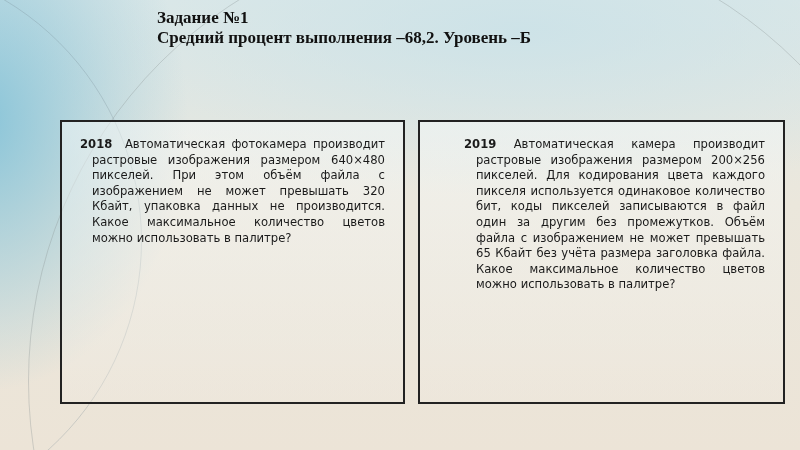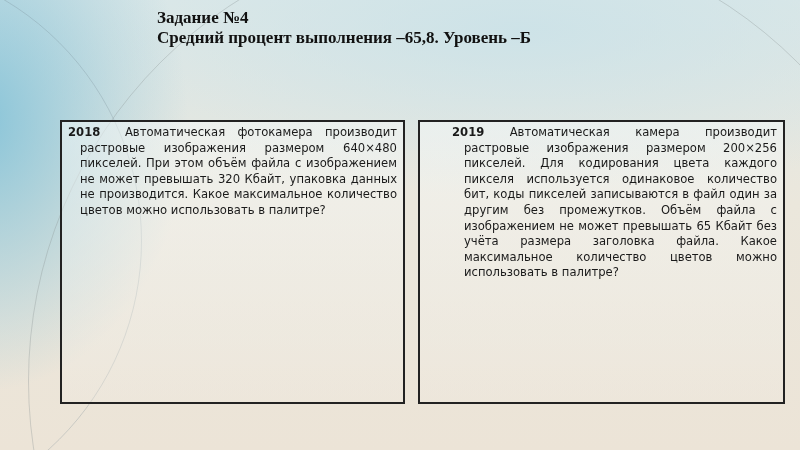--- a/index.html
+++ b/index.html
@@ -28,33 +28,33 @@
   .box {
     position:absolute; top:120px; height:284px;
     border:2px solid #222; box-sizing:border-box;
     background:linear-gradient(180deg, rgba(245,248,247,0.55), rgba(240,235,226,0.3));
     padding:3px 6px 0 6px;
     font-family:"DejaVu Sans", sans-serif; font-size:11.6px; line-height:15.6px; color:#1a1a1a;
     text-align:justify;
   }
   .box.left { left:60px; width:345px; }
   .box.right { left:418px; width:367px;padding-left:32px; }
-  .box p { margin:0; padding-left:12px; text-indent:-12px; }
+  .box p { margin:12px; padding-left:12px; text-indent:-12px; }
   .year { font-weight:bold; }
 </style>
 </head>
 <body>
 
 <div class="bg"></div>
 <div class="arc arc1"></div>
 <div class="arc arc2"></div>
 
 <div class="header">
-  <div class="title">Задание №4</div>
-  <div class="stat">Средний процент выполнения –65,8.  Уровень –Б</div>
+  <div class="title">Задание №1</div>
+  <div class="stat">Средний процент выполнения –68,2.  Уровень –Б</div>
 </div>
 
 <div class="box left">
   <p><span class="year">2018</span>&nbsp; <span>Автоматическая фотокамера производит растровые изображения размером 640×480 пикселей. При этом объём файла с изображением не может превышать 320 Кбайт, упаковка данных не производится. Какое максимальное количество цветов можно использовать в палитре?</span></p>
 </div>
 
 <div class="box right">
   <p><span class="year">2019</span> <span>Автоматическая камера производит растровые изображения размером 200×256 пикселей. Для кодирования цвета каждого пикселя используется одинаковое количество бит, коды пикселей записываются в файл один за другим без промежутков. Объём файла с изображением не может превышать 65 Кбайт без учёта размера заголовка файла. Какое максимальное количество цветов можно использовать в палитре?</span></p>
 </div>
 

